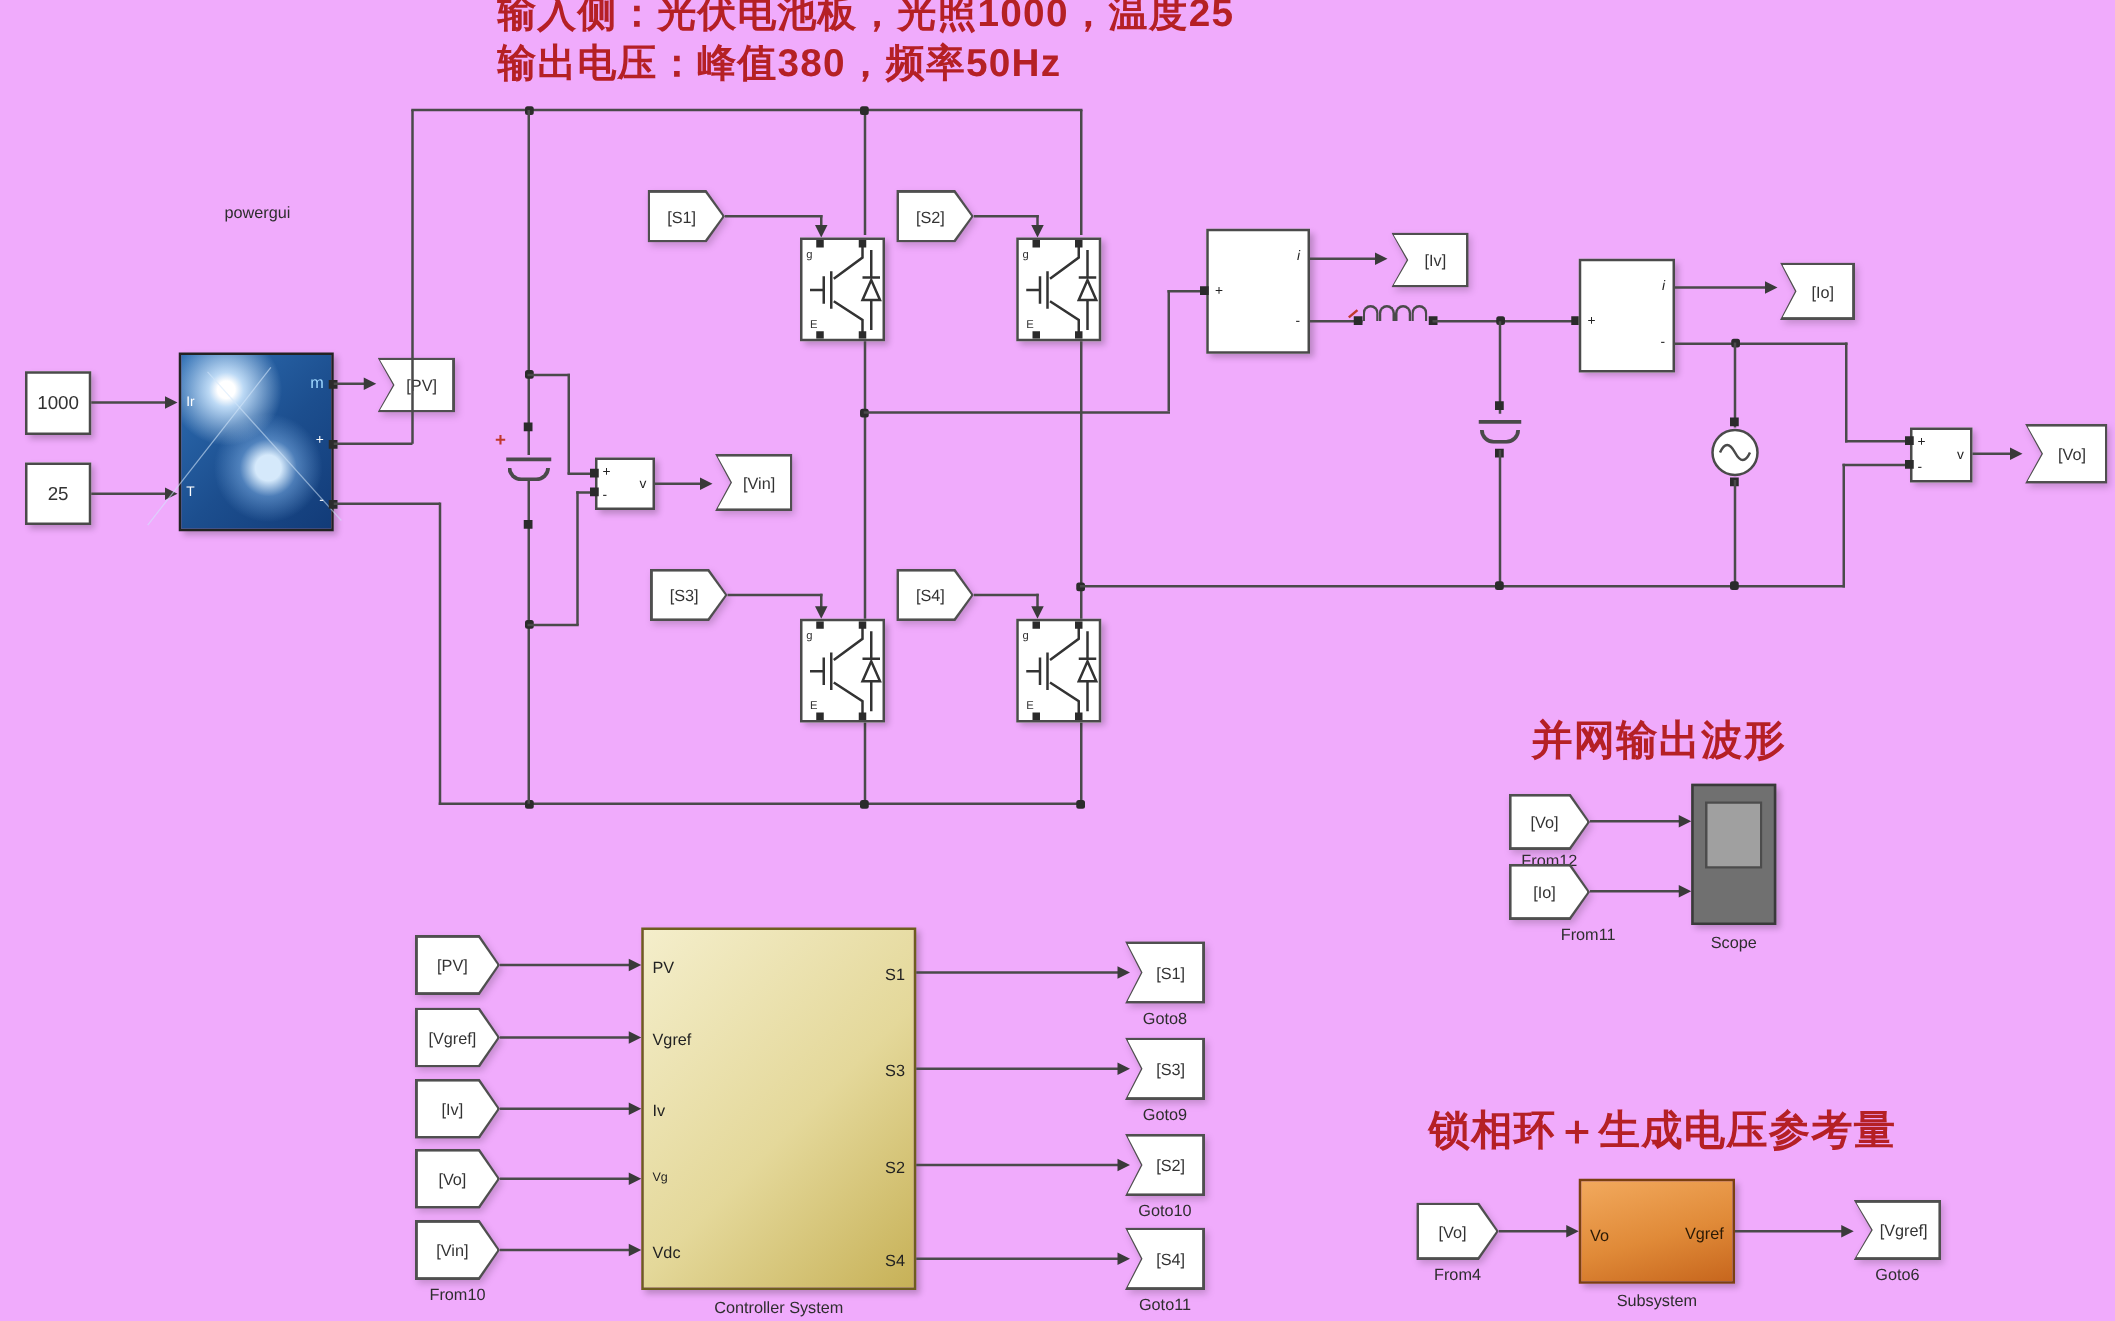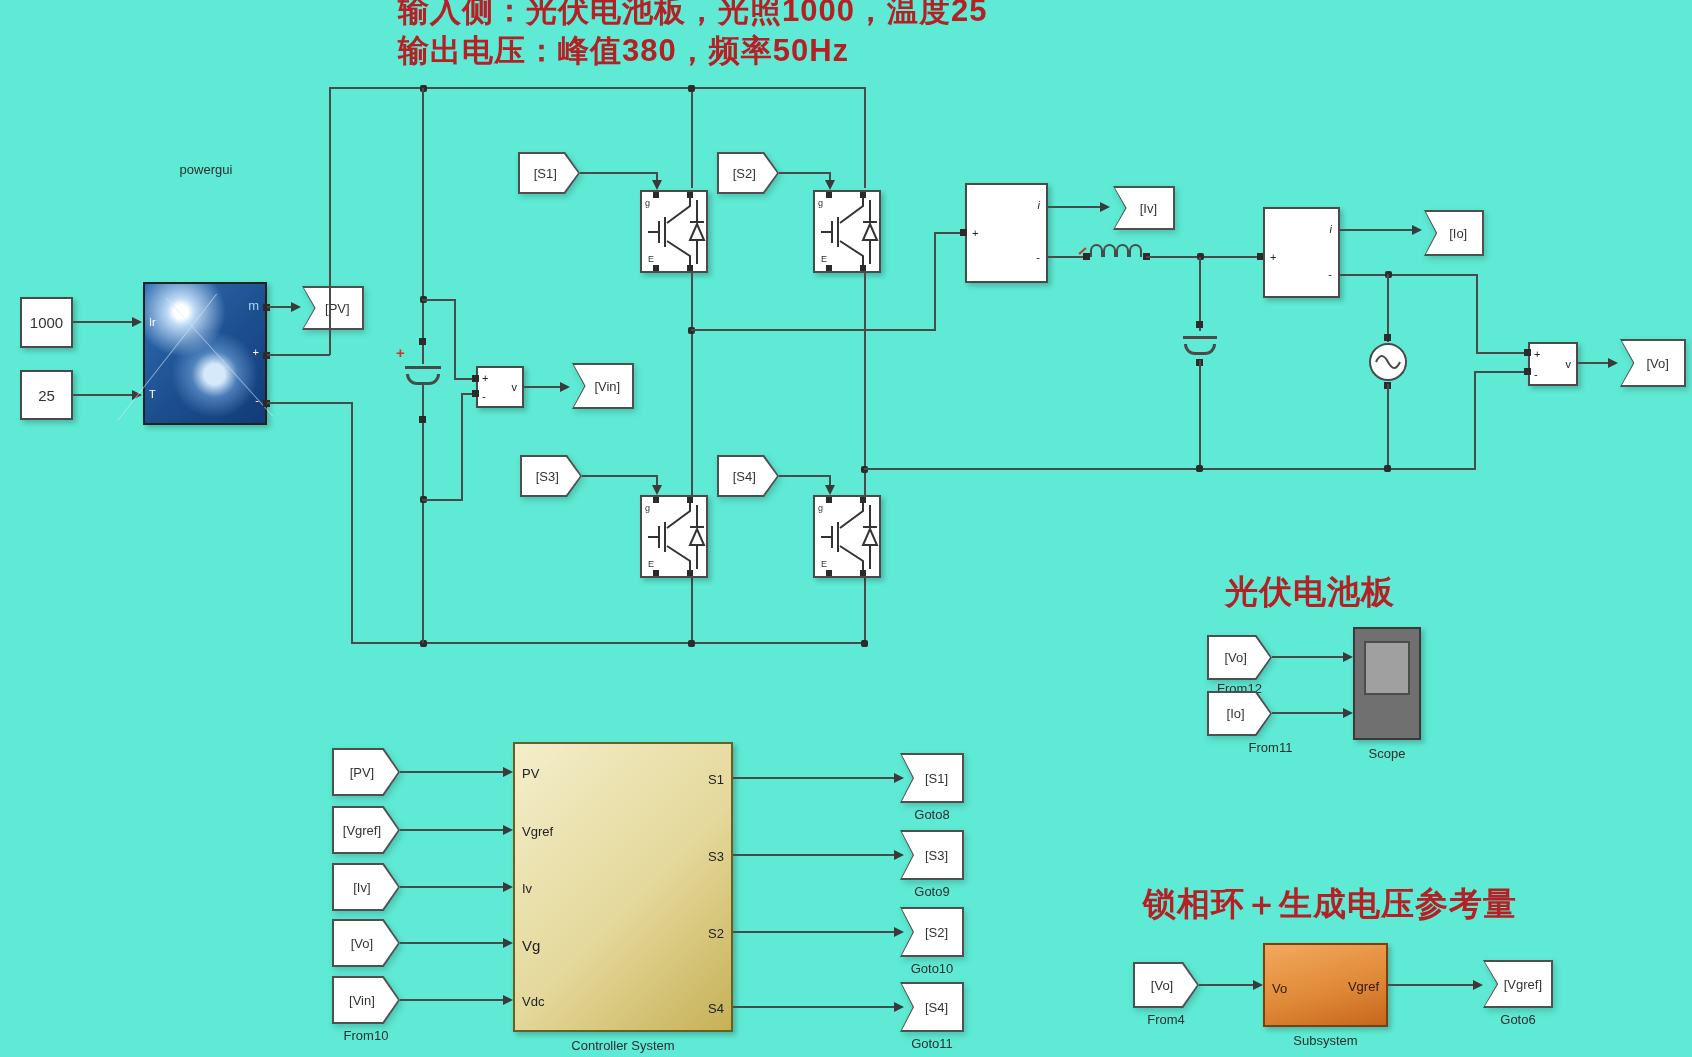--- a/index.html
+++ b/index.html
@@ -1,16 +1,16 @@
 <!DOCTYPE html>
 <html><head>
 <meta charset="utf-8">
 <style>
   html,body{margin:0;padding:0;background:#e8e6e4;}
-  #canvas{position:relative;width:1692px;height:1057px;background:#5eead4;overflow:hidden;
+  #canvas{position:relative;width:1692px;height:1057px;background:#f0abfc;overflow:hidden;
           font-family:"Liberation Sans","DejaVu Sans",sans-serif;color:#333;}
   .ann{position:absolute;font-weight:bold;color:#b52025;white-space:nowrap;letter-spacing:1px;}
   
   .wh{position:absolute;height:2px;background:#4a4a4a;}
   .wv{position:absolute;width:2px;background:#4a4a4a;}
   .dot{position:absolute;width:7px;height:7px;background:#2b2b2b;border-radius:2px;}
   .psq{position:absolute;width:7px;height:7px;background:#2b2b2b;}
   .arr{position:absolute;width:0;height:0;border:5px solid transparent;border-right:none;border-left:10px solid #3a3a3a;}
   .ard{position:absolute;width:0;height:0;border:5px solid transparent;border-bottom:none;border-top:10px solid #3a3a3a;}
   
@@ -35,21 +35,21 @@
   .plate{position:absolute;height:3px;background:#4a4a4a;}
   svg.sym{position:absolute;left:0;top:0;}
 </style>
 </head>
 <body>
 
 <div id="canvas">
 
   <div class="ann" style="left:398px;top:-10px;font-size:31px;">输入侧：光伏电池板，光照1000，温度25</div>
   <div class="ann" style="left:398px;top:30px;font-size:31px;">输出电压：峰值380，频率50Hz</div>
-  <div class="ann" style="left:1225px;top:570px;font-size:33px;">光伏电池板</div>
+  <div class="ann" style="left:1225px;top:570px;font-size:33px;">并网输出波形</div>
   <div class="ann" style="left:1143px;top:882px;font-size:33px;">锁相环＋生成电压参考量</div>
 
   <div class="lbl" style="left:150px;top:162px;width:112px;">powergui</div>
 
   <div class="blk" style="left:20px;top:297px;width:53px;height:51px;">
     <div style="position:absolute;inset:0;display:flex;align-items:center;justify-content:center;font-size:15px;">1000</div>
   </div>
   <div class="blk" style="left:20px;top:370px;width:53px;height:50px;">
     <div style="position:absolute;inset:0;display:flex;align-items:center;justify-content:center;font-size:15px;">25</div>
   </div>
@@ -382,21 +382,21 @@
   <div class="wh" style="left:400px;top:942px;width:109px;"></div>
     <div class="arr" style="left:503px;top:938px;"></div>
   <div class="wh" style="left:400px;top:999px;width:109px;"></div>
     <div class="arr" style="left:503px;top:995px;"></div>
 
   <div class="blk" style="left:513px;top:742px;width:220px;height:290px;border-color:#6e5e1e;
        background:linear-gradient(135deg,#f4eecb 0%,#e4d89a 55%,#c7b157 100%);">
     <div class="plabel" style="left:7px;top:22px;font-size:13px;">PV</div>
     <div class="plabel" style="left:7px;top:80px;font-size:13px;">Vgref</div>
     <div class="plabel" style="left:7px;top:137px;font-size:13px;">Iv</div>
-    <div class="plabel" style="left:7px;top:193px;font-size:15px;">Vg</div>
+    <div class="plabel" style="left:7px;top:193px;font-size:10px;">Vg</div>
     <div class="plabel" style="left:7px;top:250px;font-size:13px;">Vdc</div>
     <div class="plabel" style="right:7px;top:28px;font-size:13px;">S1</div>
     <div class="plabel" style="right:7px;top:105px;font-size:13px;">S3</div>
     <div class="plabel" style="right:7px;top:182px;font-size:13px;">S2</div>
     <div class="plabel" style="right:7px;top:257px;font-size:13px;">S4</div>
   </div>
   <div class="lbl" style="left:513px;top:1038px;width:220px;">Controller System</div>
 
   <div class="wh" style="left:733px;top:777px;width:165px;"></div>
     <div class="arr" style="left:894px;top:773px;"></div>

